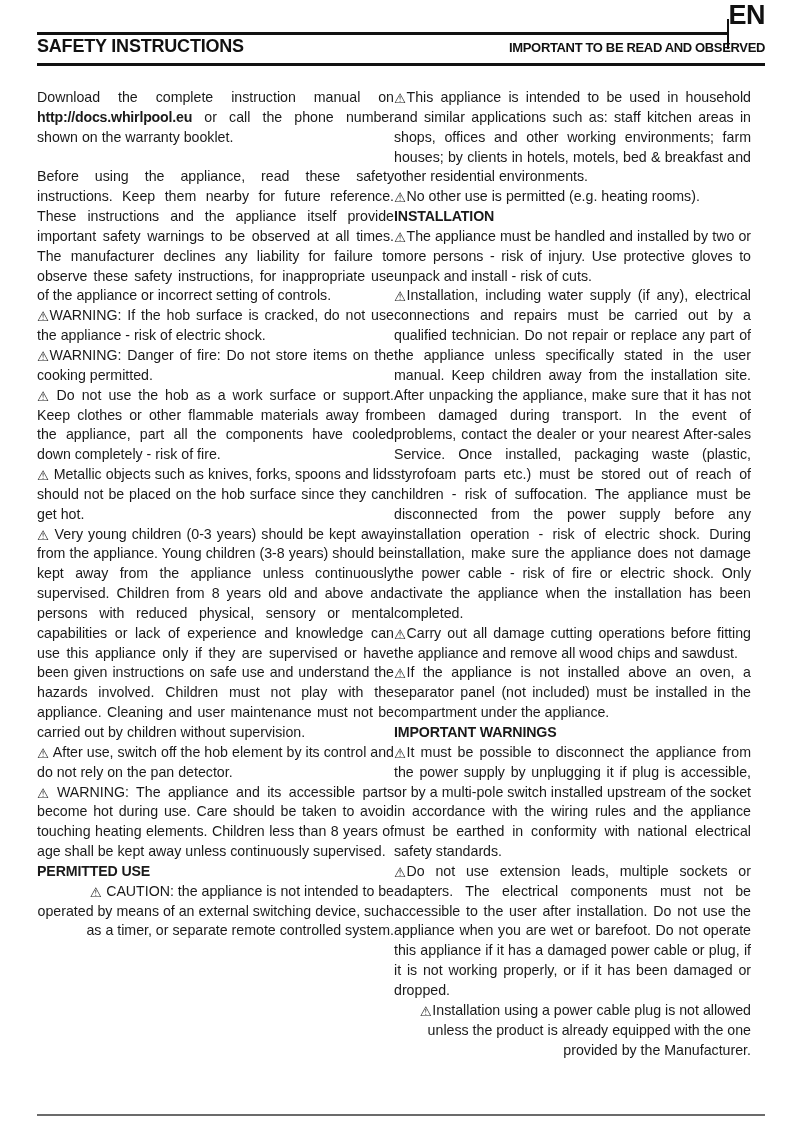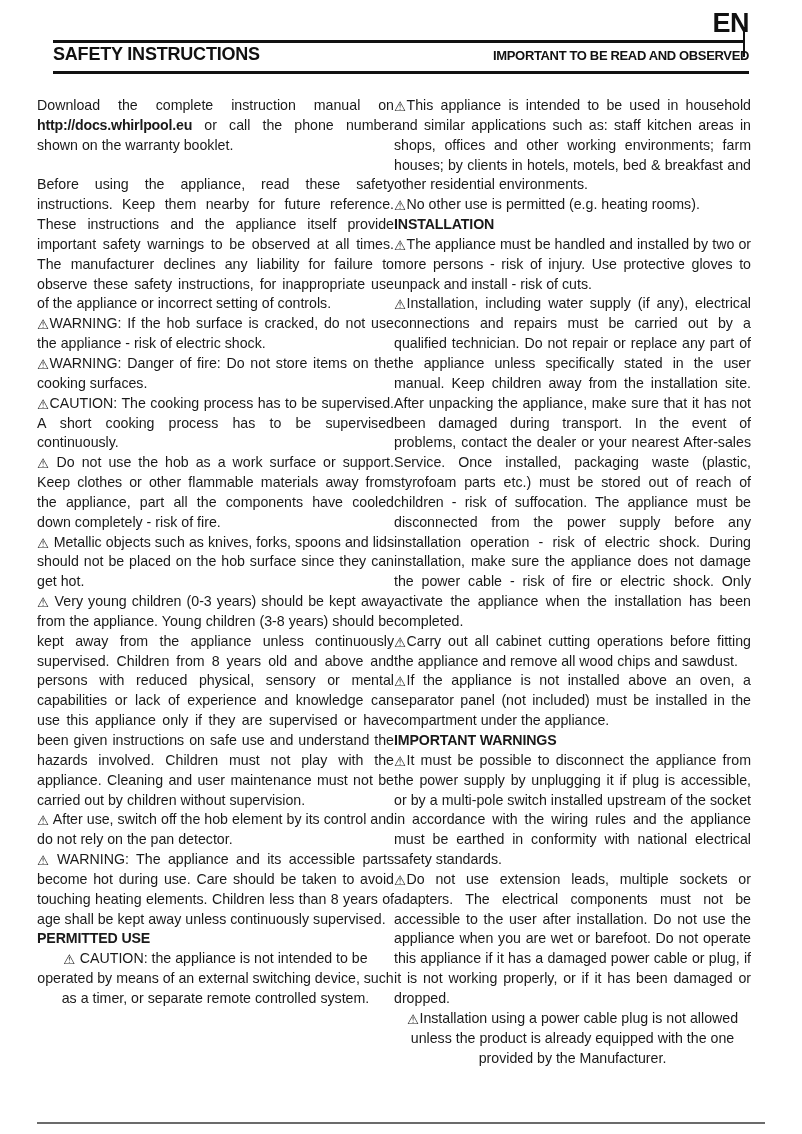--- a/index.html
+++ b/index.html
@@ -11,25 +11,25 @@
   body {
     width: 802px;
     height: 1134px;
     font-family: "Liberation Sans", sans-serif;
     color: #1a1a1a;
     overflow: hidden;
     position: relative;
   }
   .page {
     position: absolute;
-    left: 0; top: 12px;
+    left: 0; top: 4px;
     width: 802px;
     height: 938px;
     box-sizing: border-box;
-    padding: 0 53px;
+    padding: 0 37px;
   }
 
   
   .header {
     position: relative;
     height: 62px;
   }
   .lang-code {
     position: absolute;
     right: 0;
@@ -104,21 +104,21 @@
     line-height: 19.85px;
     text-align: justify;
     text-justify: inter-word;
     color: #1a1a1a;
     hyphens: none;
   }
   .col p.spacer-after {
     margin-bottom: 19.85px;
   }
   .col p.last-ragged {
-    text-align: center;
+    text-align: right;
   }
   .heading {
     margin: 0;
     font-size: 14.2px;
     line-height: 19.85px;
     font-weight: bold;
     letter-spacing: -0.15px;
     color: #111;
   }
   .url-bold {
@@ -162,23 +162,22 @@
   <div class="columns">
 
     <div class="col">
 
       <p class="spacer-after"><span>Download the complete instruction manual on </span><span class="url-bold">http://docs.whirlpool.eu</span><span> or call the phone number shown on the warranty booklet.</span></p>
 
       <p>Before using the appliance, read these safety instructions. Keep them nearby for future reference. These instructions and the appliance itself provide important safety warnings to be observed at all times. The manufacturer declines any liability for failure to observe these safety instructions, for inappropriate use of the appliance or incorrect setting of controls.</p>
 
       <p><span class="warn">⚠</span><span>WARNING: If the hob surface is cracked, do not use the appliance - risk of electric shock.</span></p>
 
-      <p><span class="warn">⚠</span><span>WARNING: Danger of fire: Do not store items on the cooking surfaces.</span></p>
-
-      <p><span class="warn">⚠</span><span>CAUTION: The cooking process has to be supervised. A short cooking process has to be supervised continuously.</span></p>
+      <p><span class="warn">⚠</span><span>WARNING: Danger of fire: Do not store items on the cooking permitted.</span></p>
+
 
 
       <p><span class="warn">⚠</span> <span>Do not use the hob as a work surface or support. Keep clothes or other flammable materials away from the appliance, part all the components have cooled down completely - risk of fire.</span></p>
 
       <p><span class="warn">⚠</span> <span>Metallic objects such as knives, forks, spoons and lids should not be placed on the hob surface since they can get hot.</span></p>
 
       <p><span class="warn">⚠</span> <span>Very young children (0-3 years) should be kept away from the appliance. Young children (3-8 years) should be kept away from the appliance unless continuously supervised. Children from 8 years old and above and persons with reduced physical, sensory or mental capabilities or lack of experience and knowledge can use this appliance only if they are supervised or have been given instructions on safe use and understand the hazards involved. Children must not play with the appliance. Cleaning and user maintenance must not be carried out by children without supervision.</span></p>
 
       <p><span class="warn">⚠</span> <span>After use, switch off the hob element by its control and do not rely on the pan detector.</span></p>
 
@@ -196,21 +195,21 @@
 
       <p><span class="warn">⚠</span><span>No other use is permitted (e.g. heating rooms).</span></p>
 
 
       <p class="heading">INSTALLATION</p>
 
       <p><span class="warn">⚠</span><span>The appliance must be handled and installed by two or more persons - risk of injury. Use protective gloves to unpack and install - risk of cuts.</span></p>
 
       <p><span class="warn">⚠</span><span>Installation, including water supply (if any), electrical connections and repairs must be carried out by a qualified technician. Do not repair or replace any part of the appliance unless specifically stated in the user manual. Keep children away from the installation site. After unpacking the appliance, make sure that it has not been damaged during transport. In the event of problems, contact the dealer or your nearest After-sales Service. Once installed, packaging waste (plastic, styrofoam parts etc.) must be stored out of reach of children - risk of suffocation. The appliance must be disconnected from the power supply before any installation operation - risk of electric shock. During installation, make sure the appliance does not damage the power cable - risk of fire or electric shock. Only activate the appliance when the installation has been completed.</span></p>
 
-      <p><span class="warn">⚠</span><span>Carry out all cabinet cutting operations before fitting the appliance and remove all wood chips and sawdust.</span></p>
+      <p><span class="warn">⚠</span><span>Carry out all damage cutting operations before fitting the appliance and remove all wood chips and sawdust.</span></p>
 
       <p><span class="warn">⚠</span><span>If the appliance is not installed above an oven, a separator panel (not included) must be installed in the compartment under the appliance.</span></p>
 
       <p class="heading">IMPORTANT WARNINGS</p>
 
       <p><span class="warn">⚠</span><span>It must be possible to disconnect the appliance from the power supply by unplugging it if plug is accessible, or by a multi-pole switch installed upstream of the socket in accordance with the wiring rules and the appliance must be earthed in conformity with national electrical safety standards.</span></p>
 
       <p><span class="warn">⚠</span><span>Do not use extension leads, multiple sockets or adapters. The electrical components must not be accessible to the user after installation. Do not use the appliance when you are wet or barefoot. Do not operate this appliance if it has a damaged power cable or plug, if it is not working properly, or if it has been damaged or dropped.</span></p>
 
       <p class="last-ragged"><span class="warn">⚠</span><span>Installation using a power cable plug is not allowed unless the product is already equipped with the one provided by the Manufacturer.</span></p>

